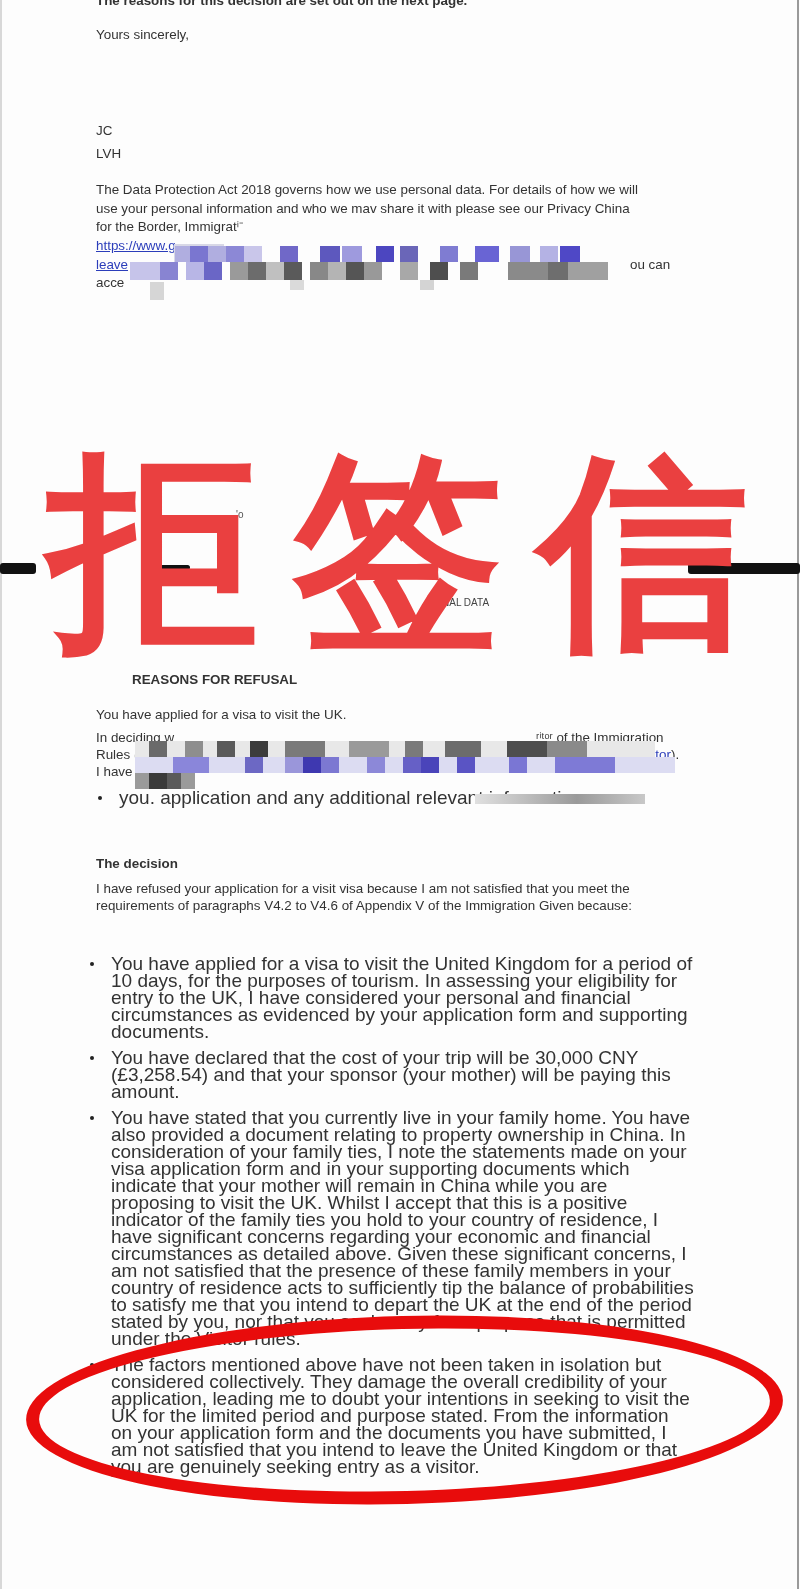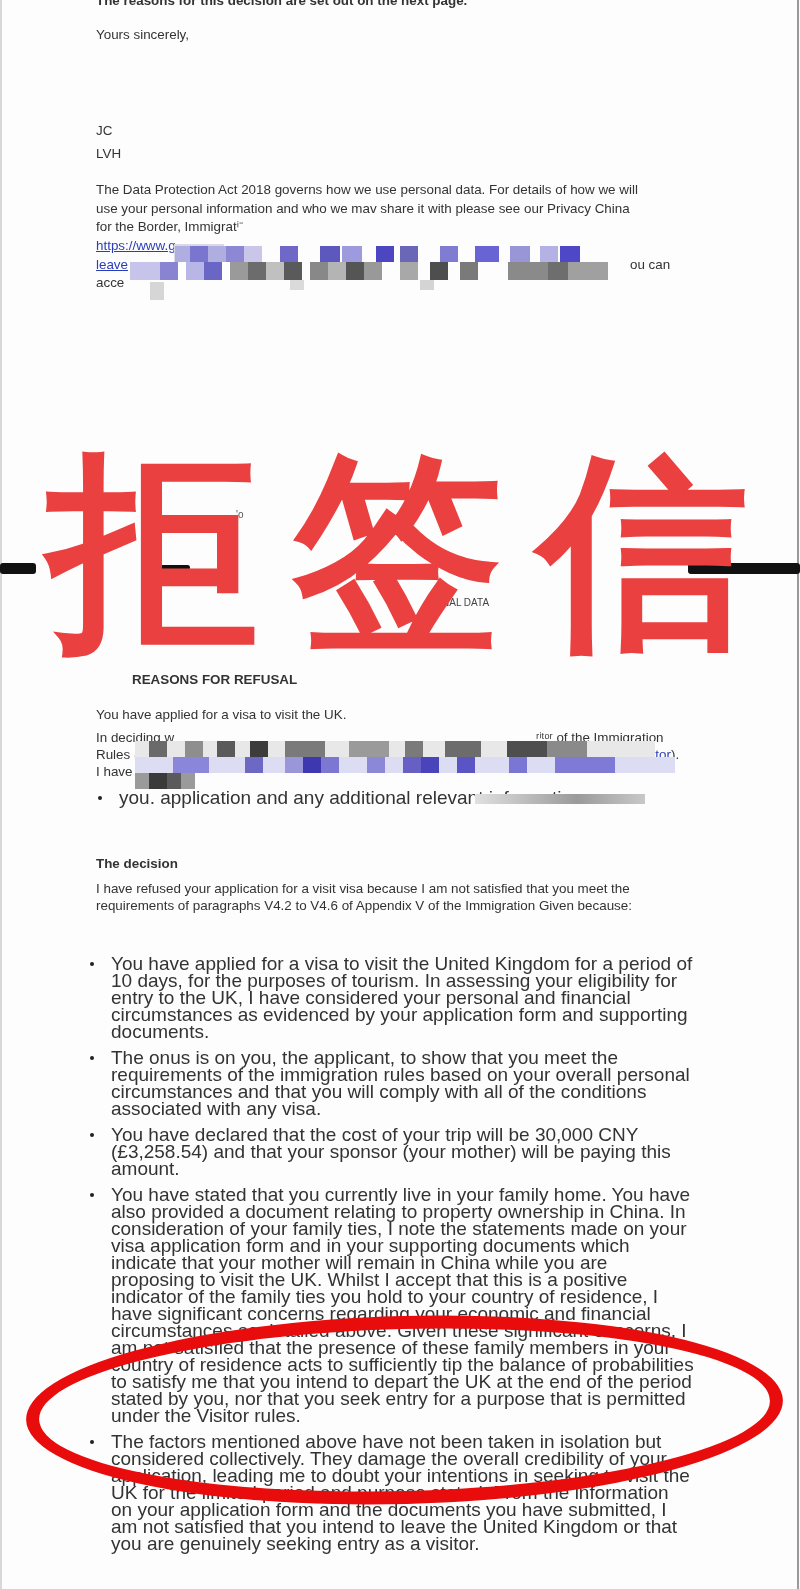--- a/index.html
+++ b/index.html
@@ -152,20 +152,19 @@
 </div>
 <div style="position:absolute; left:475px; top:794px; width:170px; height:10px; background:linear-gradient(90deg,#e0e0e0,#9a9a9a 60%,#c8c8c8);"></div>
 
 <div class="txt bold" style="left:96px; top:855px;">The decision</div>
 <div class="txt" style="left:96px; top:880px;">I have refused your application for a visit visa because I am not satisfied that you meet the</div>
 <div class="txt" style="left:96px; top:897px;">requirements of paragraphs V4.2 to V4.6 of Appendix V of the Immigration Given because:</div>
 
 <div class="para" style="left:88px; top:923px; width:606px;margin-top:32px;">
   <ul class="bullets">
     <li>You have applied for a visa to visit the United Kingdom for a period of 10 days, for the purposes of tourism. In assessing your eligibility for entry to the UK, I have considered your personal and financial circumstances as evidenced by your application form and supporting documents.</li>
-    <li>The onus is on you, the applicant, to show that you meet the requirements of the immigration rules based on your overall personal circumstances and that you will comply with all of the conditions associated with any visa.</li>
     <li>You have declared that the cost of your trip will be 30,000 CNY (£3,258.54) and that your sponsor (your mother) will be paying this amount.</li>
     <li>You have stated that you currently live in your family home. You have also provided a document relating to property ownership in China. In consideration of your family ties, I note the statements made on your visa application form and in your supporting documents which indicate that your mother will remain in China while you are proposing to visit the UK. Whilst I accept that this is a positive indicator of the family ties you hold to your country of residence, I have significant concerns regarding your economic and financial circumstances as detailed above. Given these significant concerns, I am not satisfied that the presence of these family members in your country of residence acts to sufficiently tip the balance of probabilities to satisfy me that you intend to depart the UK at the end of the period stated by you, nor that you seek entry for a purpose that is permitted under the Visitor rules.</li>
     <li>The factors mentioned above have not been taken in isolation but considered collectively. They damage the overall credibility of your application, leading me to doubt your intentions in seeking to visit the UK for the limited period and purpose stated. From the information on your application form and the documents you have submitted, I am not satisfied that you intend to leave the United Kingdom or that you are genuinely seeking entry as a visitor.</li>
   </ul>
 </div>
 
 <div class="ellipse"></div>
 
 </body></html>

